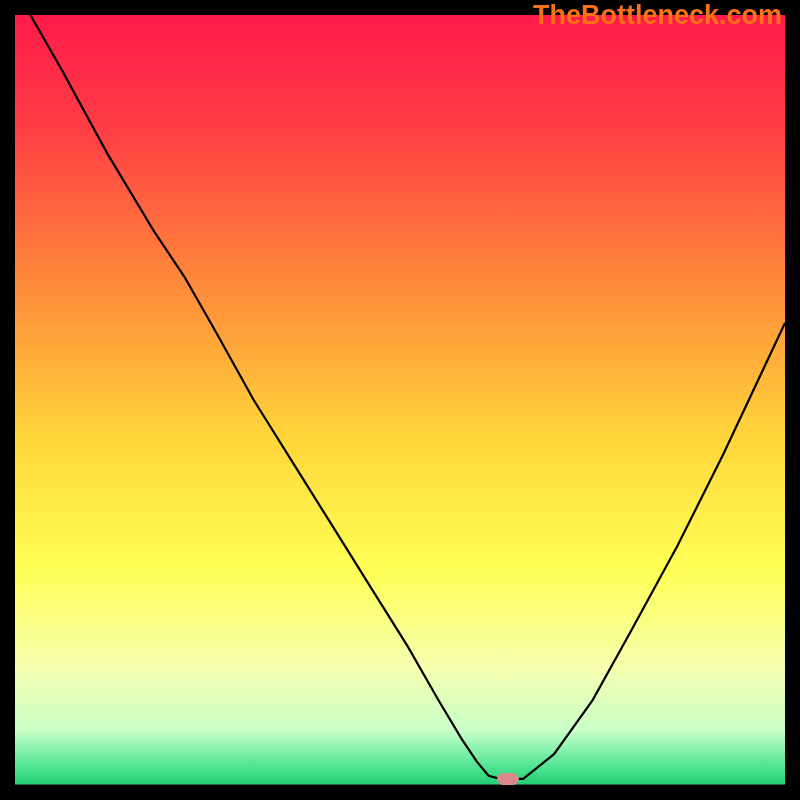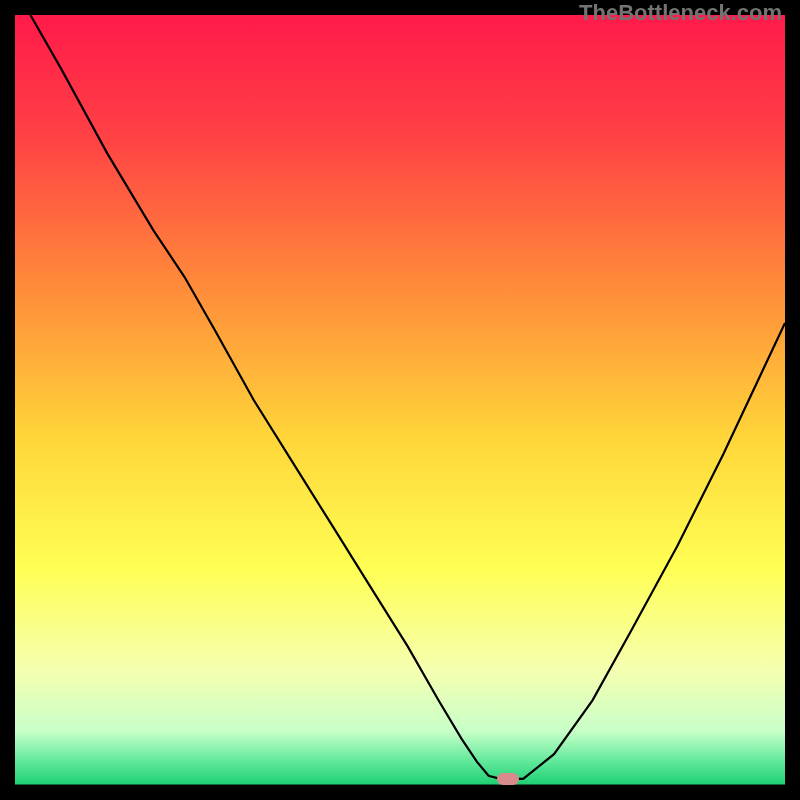--- a/index.html
+++ b/index.html
@@ -22,22 +22,22 @@
     position: absolute;
     left: 0;
     top: 0;
     width: 100%;
     height: 100%;
   }
   .watermark {
     position: absolute;
     top: 0px;
     right: 18px;
-    color: #737373;
-    font-size: 22px;
+    color: #f97316;
+    font-size: 27px;
     font-weight: bold;
     z-index: 10;
   }
   .curve {
     position: absolute;
     left: 15px;
     top: 15px;
     width: 770px;
     height: 770px;
     z-index: 5;

